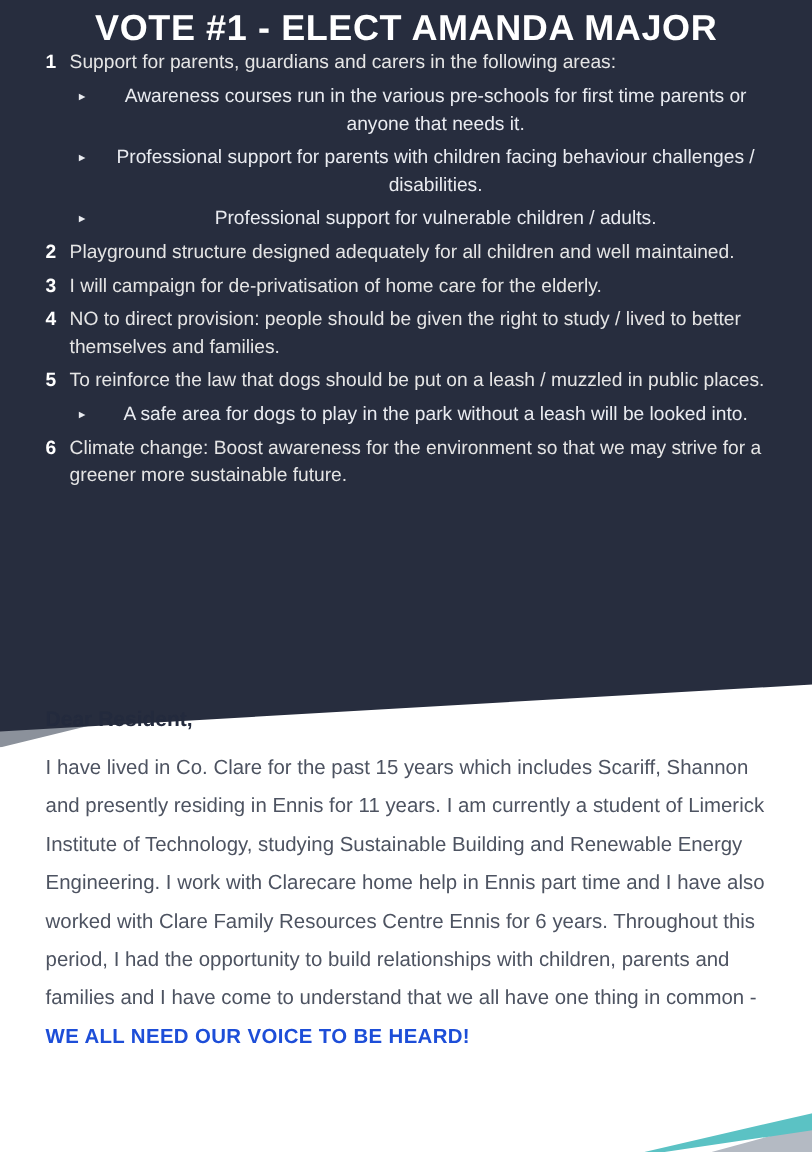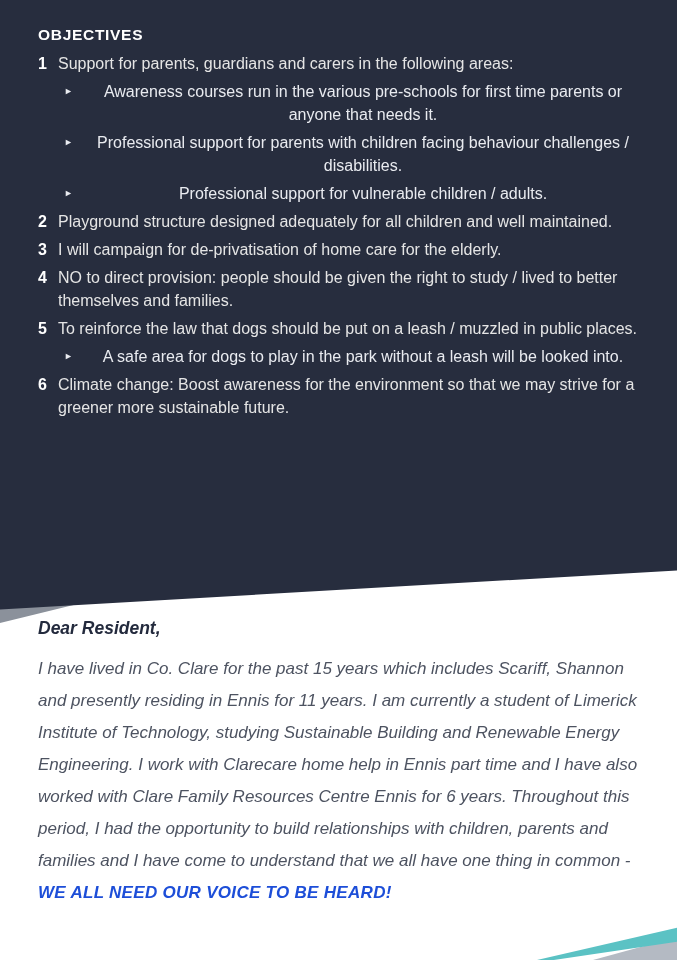--- a/index.html
+++ b/index.html
@@ -32,21 +32,21 @@
   }
   .obj-list{margin:0 36px 0 38px;}
   .obj-item{display:grid;grid-template-columns:20px 1fr;margin:0 0 5px 0;}
   .obj-num{font-weight:800;color:#ffffff;font-size:16px;line-height:23px;}
   .obj-text{font-size:16px;line-height:23px;color:#e5e5e5;}
   .sub-list{margin:0 0 0 24px;}
   .sub-item{display:grid;grid-template-columns:23px 1fr;margin:0 0 5px 0;}
   .tri{font-size:9px;line-height:23px;color:#e9ebf0;padding-left:2px;}
   .sub-text{font-size:16px;line-height:23px;color:#e9ebf0;text-align:center;}
   
-  .letter{position:absolute;left:38px;top:618px;width:601px;z-index:2;font-style:italic;}
+  .letter{position:absolute;left:38px;top:589px;width:601px;z-index:2;}
   .salutation{font-size:17.5px;font-weight:800;color:#232a3d;margin:0 0 14px 0;}
   .letter-body{font-size:17px;line-height:32px;color:#4d5361;margin:0;}
   .letter-highlight{font-weight:800;color:#1d4ed8;letter-spacing:.3px;}
   
   .corner-grey{
     position:absolute;right:0;bottom:0;width:84px;height:23px;z-index:1;
     background:#b4bac3;clip-path:polygon(100% 0, 100% 100%, 0 100%);
   }
   .corner-teal{
     position:absolute;right:0;bottom:0;width:140px;height:33px;z-index:2;
@@ -54,21 +54,21 @@
   }
 </style>
 </head>
 <body>
 
 <div class="page">
 
   <div class="grey-sliver"></div>
 
   <div class="hero">
-    <div class="objectives-heading">OBJECTIVES</div>
+    <div class="vote-title">VOTE #1 - ELECT AMANDA MAJOR</div>
 
     <div class="obj-list">
 
       <div class="obj-item">
         <span class="obj-num">1</span>
         <span class="obj-text">Support for parents, guardians and carers in the following areas:</span>
       </div>
       <div class="sub-list">
         <div class="sub-item">
           <span class="tri">►</span>

